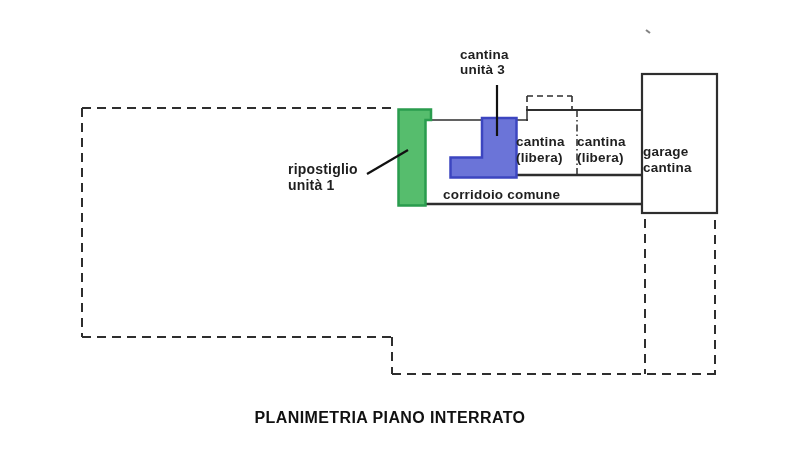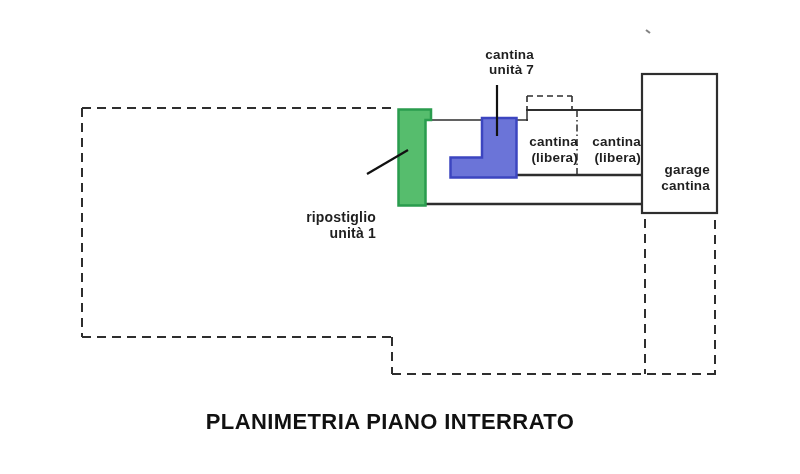--- a/index.html
+++ b/index.html
@@ -8,33 +8,33 @@
     width:800px;height:474px;
     background:#ffffff;
     overflow:hidden;
     font-family:"Liberation Sans", sans-serif;
   }
   .canvas svg{position:absolute;left:0;top:0;}
   .lbl{
     position:absolute;
     font-weight:bold;
     color:#1f1f1f;
-    text-align:right;
+    text-align:left;
     line-height:16px;
     font-size:13.5px;
     letter-spacing:0.2px;
   }
   .lbl span{display:block;}
-  .lbl-big{font-size:14px;margin-top:48px;}
+  .lbl-big{font-size:14px;}
   .title{
     position:absolute;
     font-weight:bold;
     color:#111111;
     text-align:center;
-    font-size:22px;
+    font-size:16px;
     letter-spacing:0.4px;
   }
 </style>
 </head>
 <body>
 
 <div class="canvas">
 
   <svg width="800" height="474" viewBox="0 0 800 474">
 
@@ -76,34 +76,37 @@
     </g>
   </svg>
 
   <div class="lbl lbl-big" style="left:288px;top:161px;width:88px;">
     <span>ripostiglio</span>
     <span>unità 1</span>
   </div>
 
   <div class="lbl" style="left:460px;top:47px;width:74px;line-height:15px;">
     <span>cantina</span>
-    <span>unità 7</span>
+    <span>unità 3</span>
   </div>
 
   <div class="lbl" style="left:516px;top:134px;width:62px;">
     <span>cantina</span>
     <span>(libera)</span>
   </div>
 
   <div class="lbl" style="left:577px;top:134px;width:64px;">
     <span>cantina</span>
     <span>(libera)</span>
   </div>
 
+  <div class="lbl" style="left:443px;top:187px;width:140px;">
+    <span>corridoio comune</span>
+  </div>
 
-  <div class="lbl" style="left:643px;top:162px;width:67px;">
+  <div class="lbl" style="left:643px;top:144px;width:67px;">
     <span>garage</span>
     <span>cantina</span>
   </div>
 
   <div class="title" style="left:150px;top:409px;width:480px;">PLANIMETRIA PIANO INTERRATO</div>
 
 </div>
 
 </body></html>

